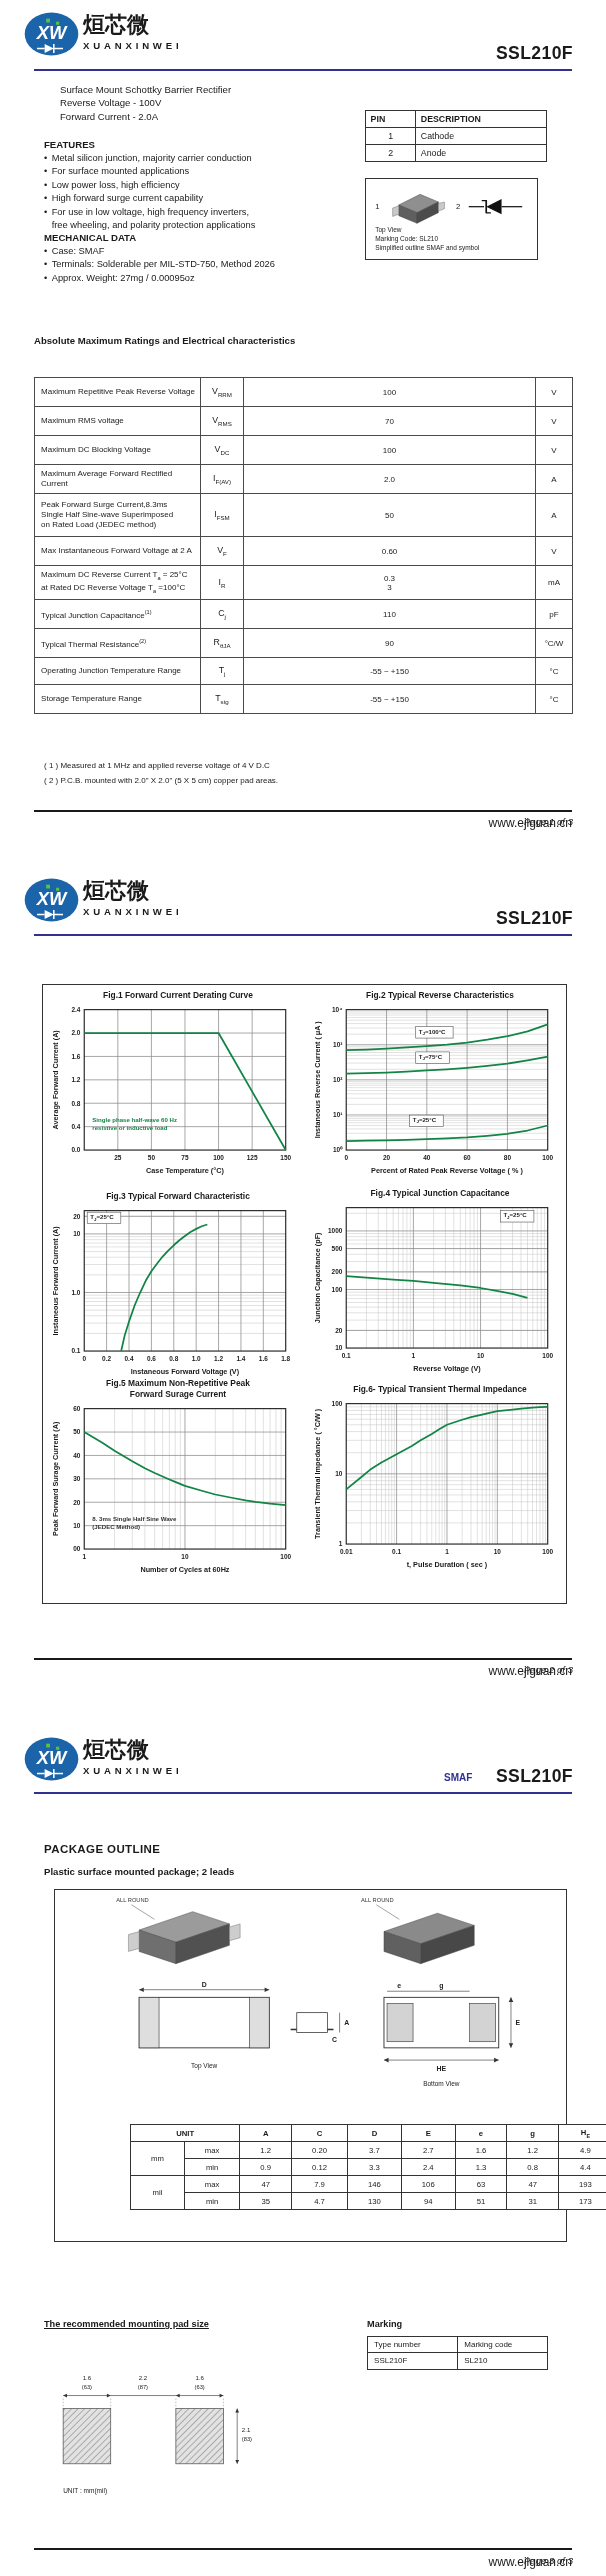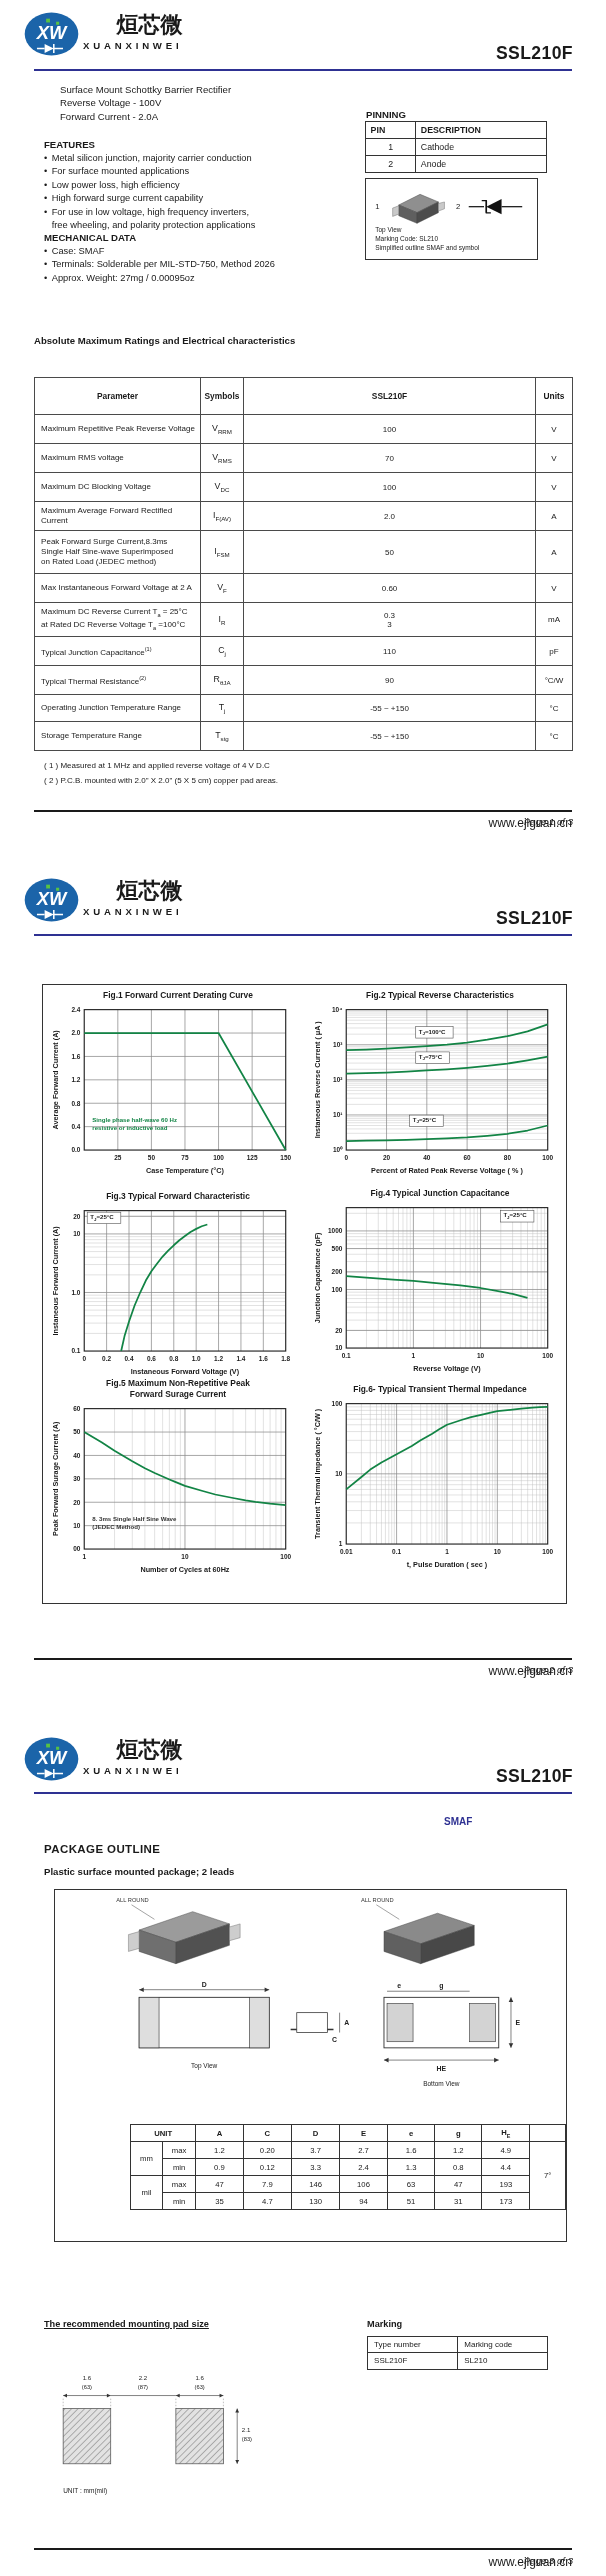--- a/index.html
+++ b/index.html
@@ -1,21 +1,21 @@
 <!DOCTYPE html>
 <html style="font-size:12.2px"><head>
 <meta charset="utf-8">
 <style>
   html,body{margin:0;padding:0;background:#fff;}
   .sheet{position:relative;width:607px;height:2576px;background:#fff;overflow:hidden;
          font-family:"Liberation Sans",sans-serif;color:#1a1a1a;}
   .abs{position:absolute;}
   .rule{left:34px;width:538px;height:2.3px;background:#2e3192;}
   .part{right:34px;font-size:17.6px;font-weight:bold;letter-spacing:0.4px;}
-  .logo{left:23px;display:flex;align-items:flex-start;text-align:right;}
+  .logo{left:23px;display:flex;align-items:flex-start;}
   .logo-tx{margin-left:3.1px;}
   .cn{font-size:22px;font-weight:bold;font-family:"DejaVu Sans",sans-serif;line-height:27.6px;}
   .en{font-size:9.6px;font-weight:bold;letter-spacing:3.8px;margin-top:1.5px;}
   .desc{left:60px;font-size:9.6px;line-height:13.4px;}
   .h2{font-size:9.6px;font-weight:bold;}
   .list{left:44px;font-size:9.3px;line-height:13.4px;}
   .list .li{display:flex;}
   .list .dot{width:7.7px;}
   .list .tx{white-space:pre-line;}
   table{border-collapse:collapse;background:#fff;}
@@ -35,21 +35,21 @@
   .notes{left:44px;font-size:8px;line-height:15.3px;}
   .fline{left:34px;width:538px;height:2.3px;background:#1a1a1a;}
   .fsite{left:34px;width:538px;text-align:right;font-size:12px;}
   .fpage{right:34px;font-size:9.6px;font-style:italic;}
   .figbox{left:42px;width:523px;height:618px;border:1.5px solid #333;}
   .figcell{width:256px;text-align:center;}
   .figtitle{font-size:8.4px;font-weight:bold;white-space:pre-line;line-height:10.7px;margin-left:12px;}
   .chart{display:inline-block;margin-top:1.5px;}
   .pkgbox{left:54px;width:511px;height:351px;border:1.1px solid #333;}
   .dims{font-size:7.7px;border:1.5px solid #333;}
-  .dims th,.dims td{border:0.8px solid #333;text-align:center;height:16px;padding:0 9px;}
+  .dims th,.dims td{border:0.8px solid #333;text-align:center;height:16px;padding:0 20px;}
   .marktable{font-size:8px;border:1.1px solid #333;padding-left:11px;}
   .marktable th,.marktable td{border:0.8px solid #333;height:15.3px;padding:0 6.1px;text-align:left;font-weight:normal;}
   .smaf{color:#2e3192;font-size:10px;font-weight:bold;}
   .pkgtitle{font-size:11.5px;font-weight:bold;letter-spacing:0.4px;}
   .padtitle{font-size:9.2px;font-weight:bold;}
 </style>
 </head>
 <body>
 
 <div class="sheet">
@@ -73,21 +73,21 @@
   <div class="abs part" style="top:43px">SSL210F</div>
   <div class="abs rule" style="top:69px"></div>
 
   <div class="abs desc" style="top:83px">
     <div>Surface Mount Schottky Barrier Rectifier</div>
     <div>Reverse Voltage - 100V</div>
     <div>Forward Current - 2.0A</div>
   </div>
 
   <div class="abs h2" style="left:366px;top:109px">PINNING</div>
-  <table class="abs pintable" style="left:365px;top:121px">
+  <table class="abs pintable" style="left:365px;top:110px">
     <tbody>
         <tr>
       <th style="width:40px">PIN</th>
       <th style="width:121px">DESCRIPTION</th>
     </tr>
     <tr>
       <td style="text-align:center">1</td>
       <td>Cathode</td>
     </tr>
     <tr>
@@ -163,26 +163,20 @@
 
   <div class="abs h2" style="left:34px;top:335px">Absolute Maximum Ratings and Electrical characteristics</div>
   <table class="abs ratings" style="left:34px;top:377px;width:538px">
     <colgroup>
         <col style="width:166px">
         <col style="width:43px">
         <col style="width:292px">
         <col style="width:37px">
       </colgroup>
     <tbody>
-        <tr style="height:37px">
-      <th>Parameter</th>
-      <th>Symbols</th>
-      <th>SSL210F</th>
-      <th>Units</th>
-    </tr>
     <tr style="height:29px">
       <td class="param">Maximum Repetitive Peak Reverse Voltage</td>
       <td class="c sym">V<sub>RRM</sub></td>
       <td class="c">100</td>
       <td class="c">V</td>
     </tr>
     <tr style="height:29px">
       <td class="param">Maximum RMS voltage</td>
       <td class="c sym">V<sub>RMS</sub></td>
       <td class="c">70</td>
@@ -628,21 +622,21 @@
     <div class="logo-tx">
       <div class="cn">烜芯微</div>
       <div class="en">XUANXINWEI</div>
     </div>
   </div>
   <div class="abs part" style="top:1766px">SSL210F</div>
   <div class="abs rule" style="top:1792px"></div>
 
   <div class="abs pkgtitle" style="left:44px;top:1843px">PACKAGE  OUTLINE</div>
   <div class="abs h2" style="left:44px;top:1866px">Plastic surface mounted package; 2 leads</div>
-  <div class="abs smaf" style="left:444px;top:1816px">SMAF</div>
+  <div class="abs smaf" style="left:444px;top:1772px">SMAF</div>
 
   <div class="abs pkgbox" style="top:1889px">
     <svg width="508" height="230" viewBox="0 0 664 300">
 
       <text x="80" y="16" font-size="7.5" fill="#333" font-family="Liberation Sans,sans-serif">ALL ROUND</text>
       <line x1="100" y1="19" x2="130" y2="38" stroke="#555" stroke-width="0.7"></line>
       <polygon points="110,52 180,28 228,44 158,68" fill="#9b9b9b" stroke="#444" stroke-width="0.6"></polygon>
       <polygon points="110,52 158,68 158,96 110,80" fill="#6f6f6f" stroke="#444" stroke-width="0.6"></polygon>
       <polygon points="158,68 228,44 228,72 158,96" fill="#515151" stroke="#444" stroke-width="0.6"></polygon>
       <polygon points="96,58 110,54 110,76 96,80" fill="#cdcdcd" stroke="#555" stroke-width="0.5"></polygon>

